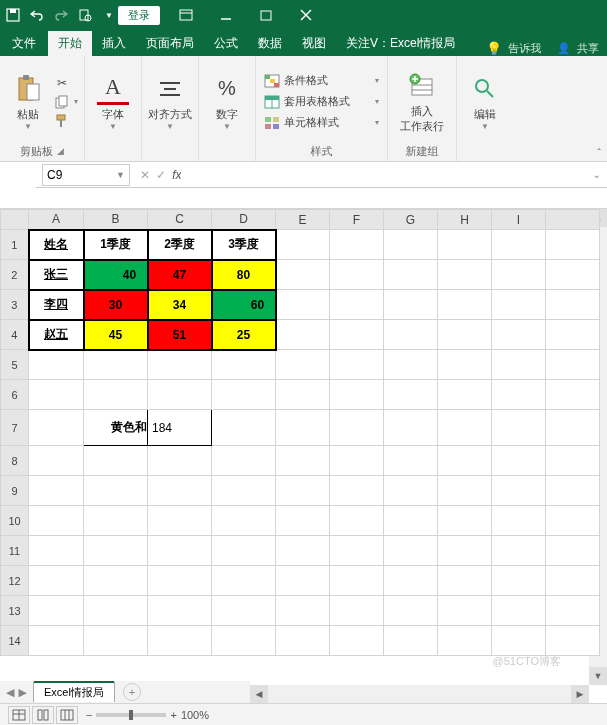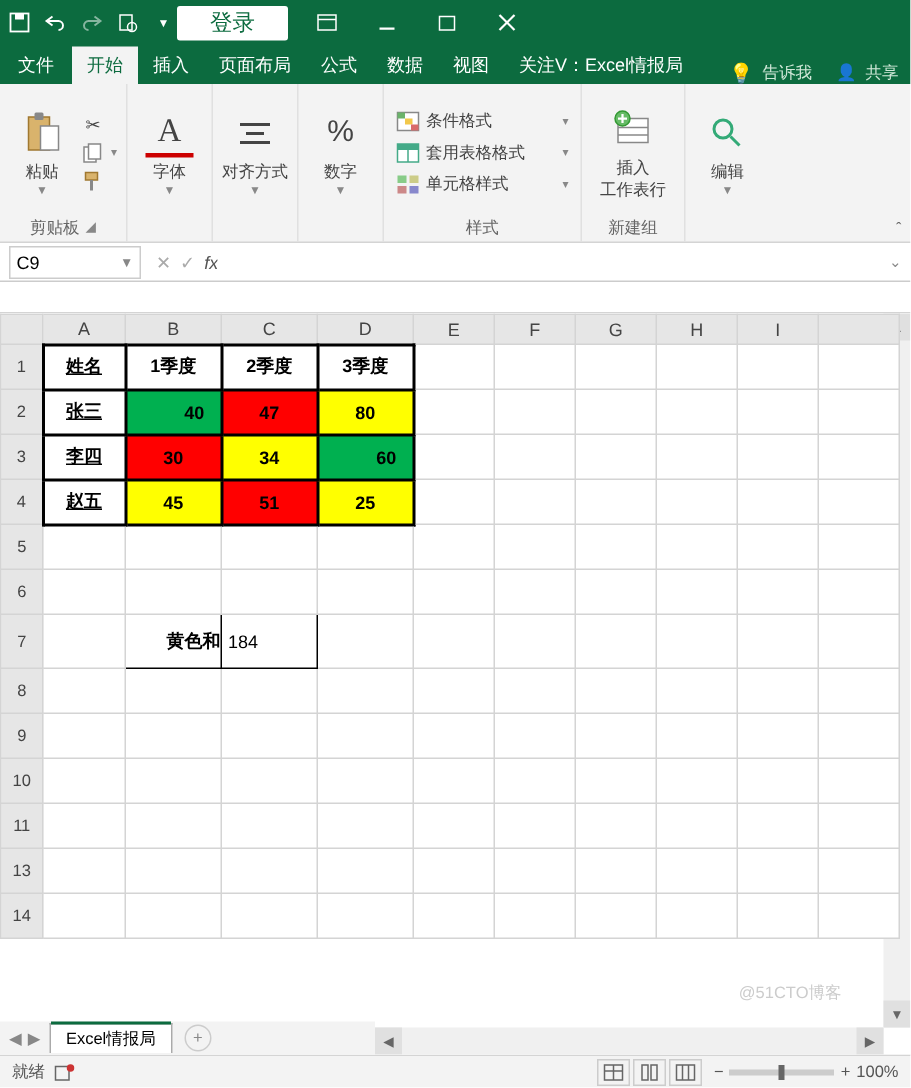--- a/index.html
+++ b/index.html
@@ -2,21 +2,21 @@
 <html><head>
 <meta charset="utf-8">
 <style>
 * { box-sizing: border-box; margin: 0; padding: 0; font-family: "Microsoft YaHei", sans-serif; }
 body { width: 607px; height: 725px; background: #fff; overflow: hidden; position: relative; }
 
 .titlebar { height: 30px; background: #0c6b3f; display: flex; align-items: center; color: #fff; font-size: 11px; padding: 0 4px; }
 .titlebar .qat { display: flex; gap: 6px; align-items: center; }
 .titlebar .qat-icon { width: 18px; height: 18px; display: flex; align-items: center; justify-content: center; }
 .titlebar .title-center { flex: 1; text-align: center; color: #d0e8d8; }
-.titlebar .login-btn { background: #fff; color: #0c6b3f; padding: 2px 22px; border-radius: 2px; font-size: 15px; margin-right: 6px; }
+.titlebar .login-btn { background: #fff; color: #0c6b3f; padding: 2px 10px; border-radius: 2px; font-size: 11px; margin-right: 6px; }
 .titlebar .win-btn { width: 40px; height: 28px; display: flex; align-items: center; justify-content: center; color: #fff; }
 
 .tabs { height: 26px; background: #0c6b3f; display: flex; align-items: flex-end; color: #fff; font-size: 12px; }
 .tab { padding: 4px 10px; cursor: pointer; }
 .tab.active { background: #f3f3f3; color: #0c6b3f; }
 .tab.file { padding: 4px 12px; }
 .tabs .spacer { flex: 1; }
 .tabs .right-tools { display: flex; align-items: center; gap: 6px; padding-right: 8px; font-size: 11px; color: #d0e8d8; }
 .right-tools .bulb { font-size: 13px; }
 
@@ -26,21 +26,21 @@
 .ribbon-group .group-label { font-size: 11px; color: #666; height: 16px; display: flex; align-items: center; gap: 4px; }
 .big-btn { display: flex; flex-direction: column; align-items: center; justify-content: center; width: 44px; font-size: 11px; color: #444; }
 .big-btn .ico { width: 32px; height: 32px; display: flex; align-items: center; justify-content: center; font-size: 20px; margin-bottom: 2px; }
 .small-row { display: flex; flex-direction: column; gap: 3px; font-size: 11px; color: #444; }
 .small-row div { display: flex; align-items: center; gap: 4px; }
 .small-ico { width: 16px; height: 16px; display: inline-flex; align-items: center; justify-content: center; font-size: 12px; }
 .styles-group .small-row div { padding: 1px 2px; justify-content: flex-end; }
 .ribbon .collapse { position: absolute; right: 6px; bottom: 2px; font-size: 11px; color: #666; }
 .dialog-launcher { font-size: 9px; color: #888; }
 
-.namebox-bar { height: 26px; border-bottom: 1px solid #ccc; display: flex; align-items: center; background: #fff; }
+.namebox-bar { height: 26px; border-bottom: 1px solid #ccc; display: flex; align-items: center; background: #fff; margin-left: 36px; }
 .namebox { width: 88px; height: 22px; border: 1px solid #ccc; margin-left: 6px; padding: 0 4px; font-size: 12px; display: flex; align-items: center; justify-content: space-between; }
 .namebox .dd { color: #888; font-size: 9px; }
 .fx-btns { display: flex; margin-left: 10px; gap: 6px; color: #aaa; font-size: 12px; align-items: center; }
 .fx-input { flex: 1; height: 22px; border: none; font-size: 12px; padding: 0 6px; }
 .fx-expand { color: #888; font-size: 10px; padding-right: 6px; }
 
 .sheet-area { position: relative; height: 494px; overflow: hidden; background: #fff; }
 .sheet-area .watermark { position: absolute; left: 200px; top: 150px; font-size: 48px; color: #e8e8e8; transform: rotate(-25deg); pointer-events: none; font-style: italic; z-index: 0; }
 .corner-wm { position: absolute; right: 46px; bottom: 34px; font-size: 11px; color: #ccc; }
 table.grid { border-collapse: collapse; position: relative; z-index: 1; table-layout: fixed; }
@@ -504,20 +504,33 @@
           <td></td>
           <td></td>
           <td></td>
           <td></td>
           <td></td>
           <td></td>
           <td></td>
           <td></td>
         </tr>
     <tr>
+          <th class="rowhdr">12</th>
+          <td></td>
+          <td></td>
+          <td></td>
+          <td></td>
+          <td></td>
+          <td></td>
+          <td></td>
+          <td></td>
+          <td></td>
+          <td></td>
+        </tr>
+    <tr>
           <th class="rowhdr">13</th>
           <td></td>
           <td></td>
           <td></td>
           <td></td>
           <td></td>
           <td></td>
           <td></td>
           <td></td>
           <td></td>
@@ -554,29 +567,20 @@
     <div class="addtab">+</div>
   </div>
   <div class="hscroll">
     <div class="arrow">◀</div>
     <div class="track"></div>
     <div class="arrow">▶</div>
   </div>
 </div>
 
 <div class="statusbar">
-  <div class="left">
-    <span>就绪</span>
-    <span>
-        <svg width="14" height="14">
-          <rect x="1" y="3" width="9" height="9" fill="none" stroke="#666"></rect>
-          <circle cx="11" cy="4" r="2.5" fill="#c33"></circle>
-        </svg>
-      </span>
-  </div>
   <div class="views">
     <div>
         <svg width="14" height="12">
           <rect x="1" y="1" width="12" height="10" fill="none" stroke="#666"></rect>
           <line x1="1" y1="5" x2="13" y2="5" stroke="#666"></line>
           <line x1="7" y1="1" x2="7" y2="11" stroke="#666"></line>
         </svg>
       </div>
     <div>
         <svg width="14" height="12">

